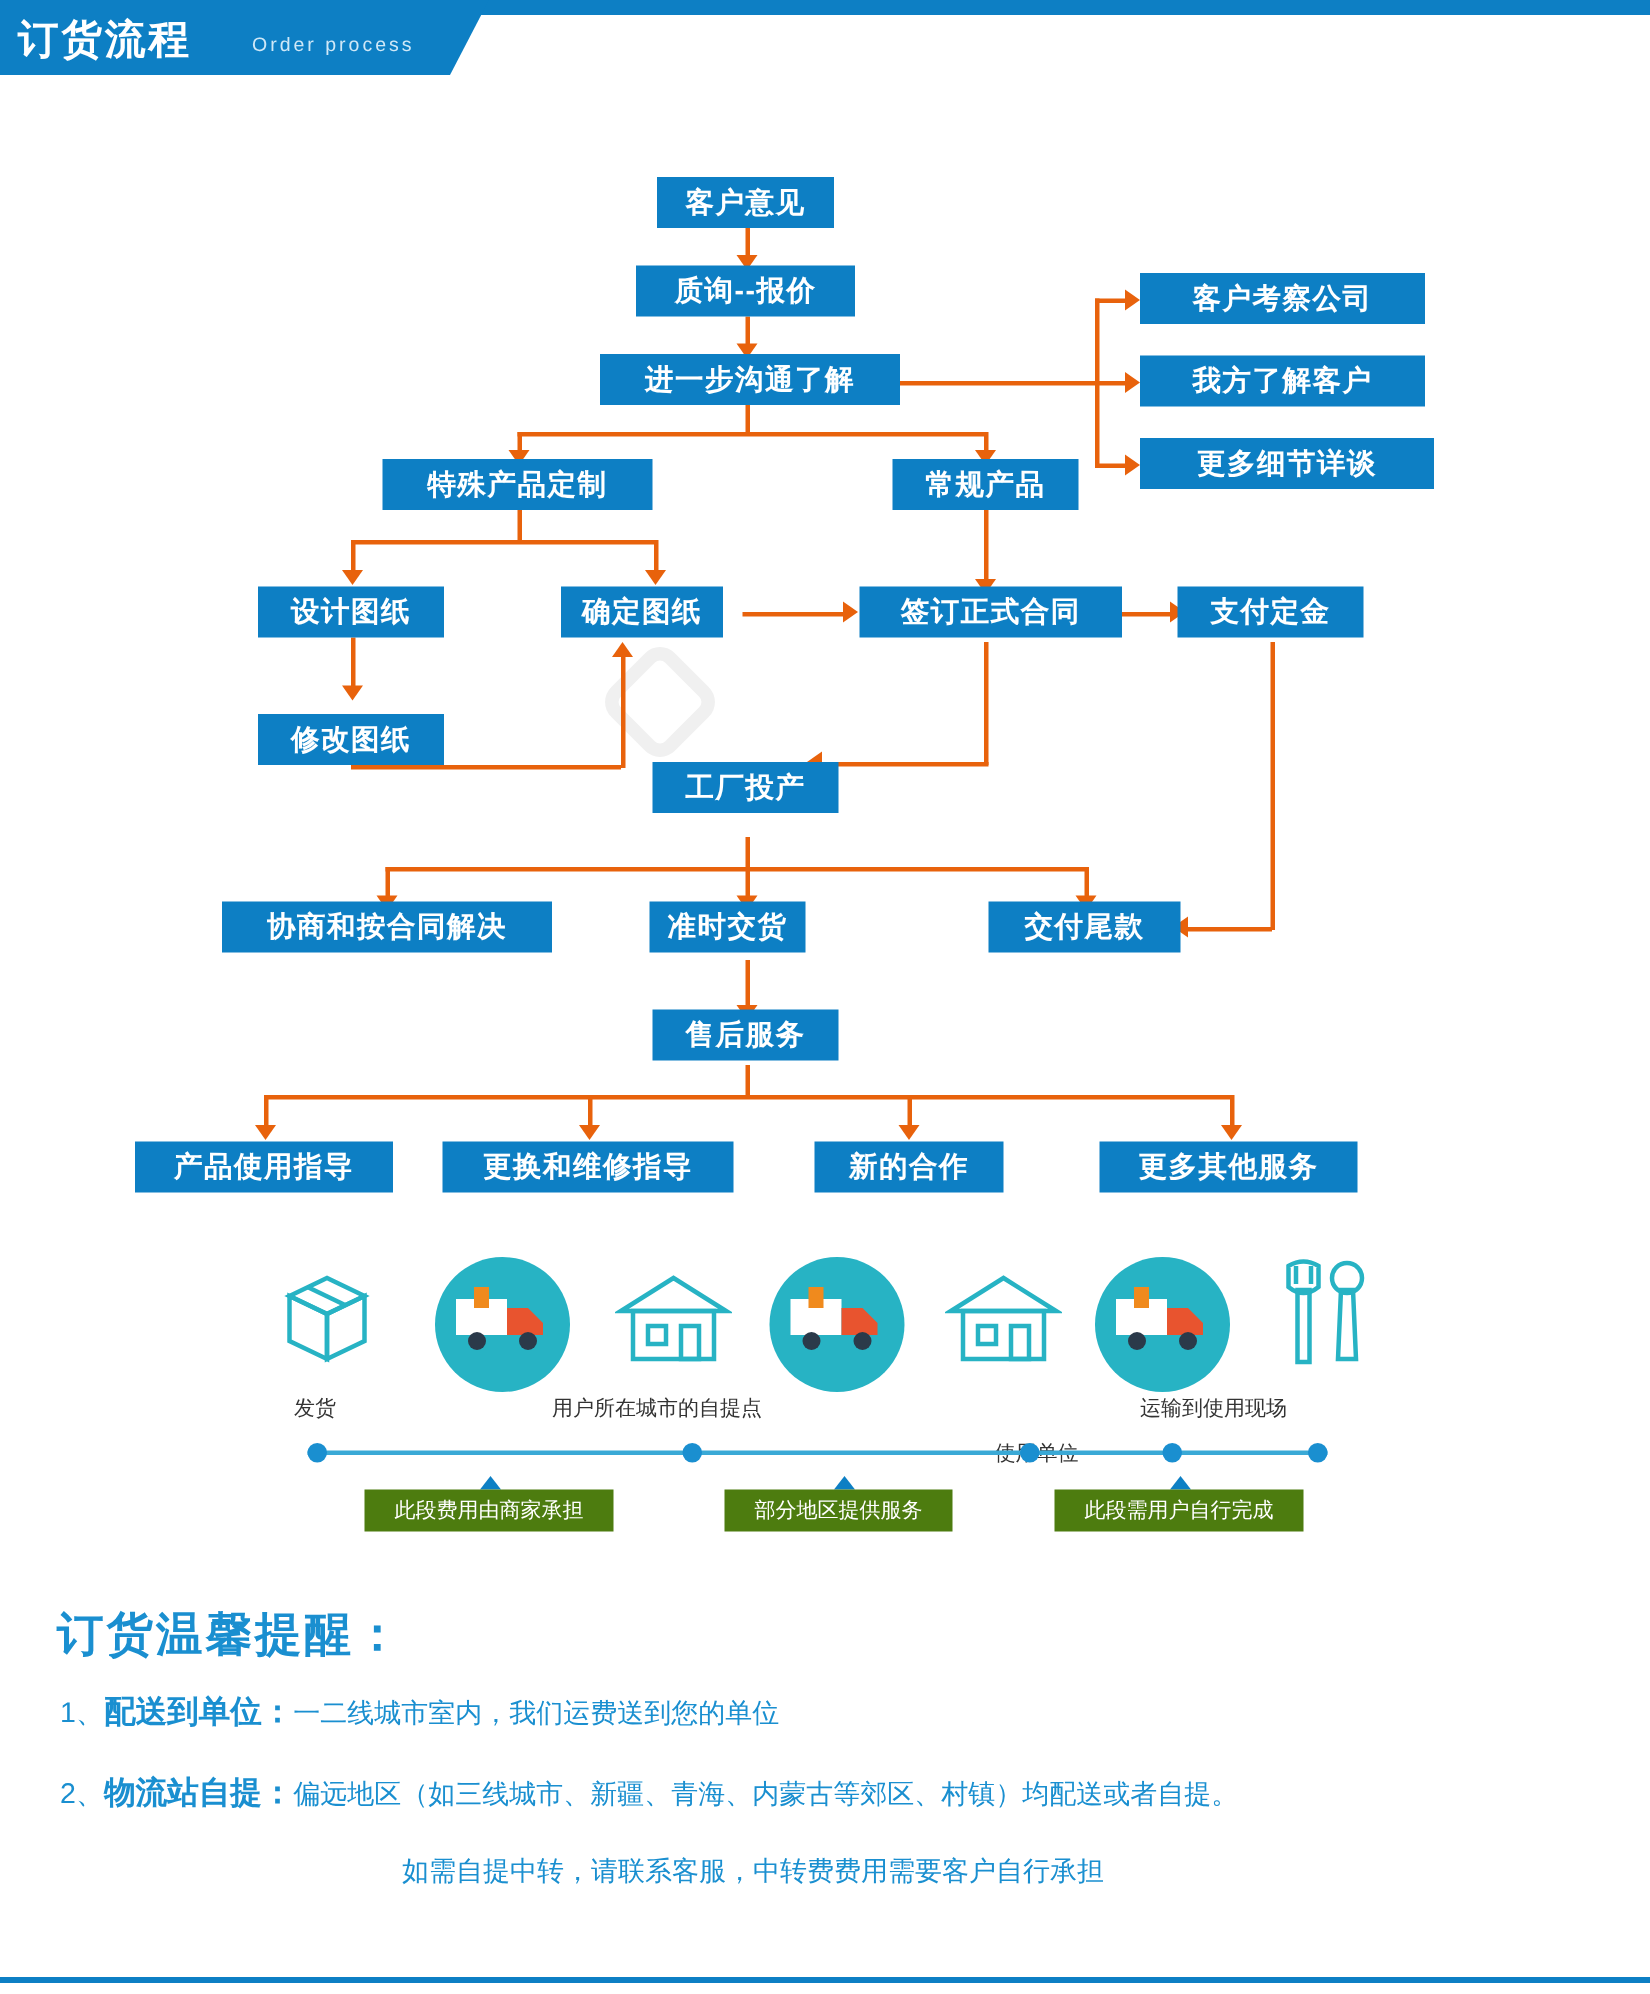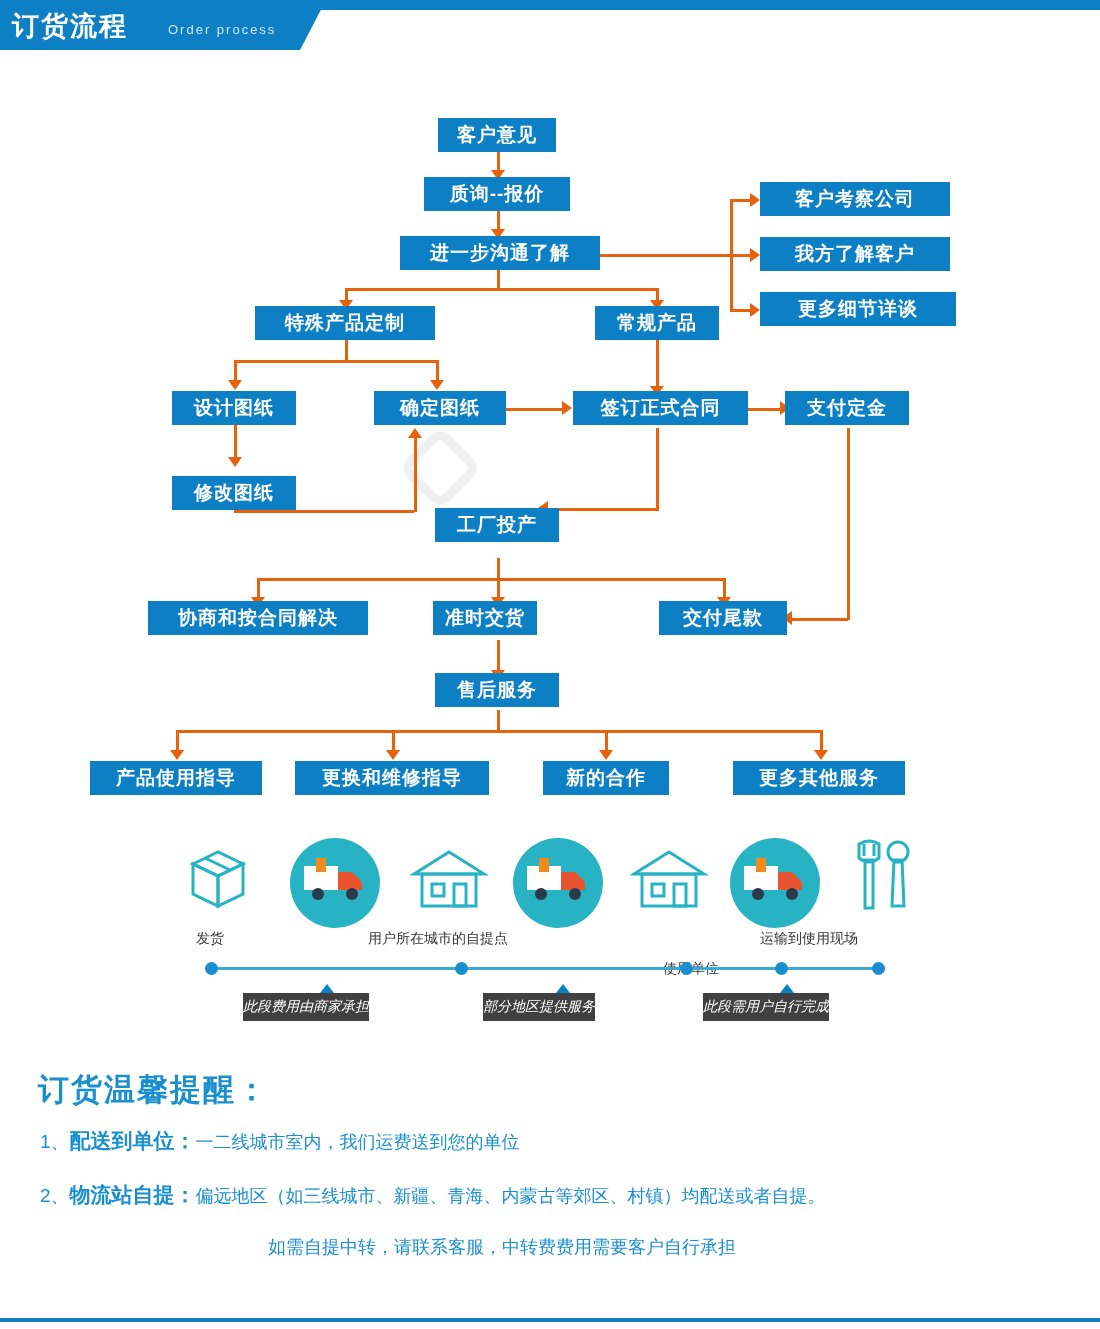--- a/index.html
+++ b/index.html
@@ -52,23 +52,22 @@
   .arw-r{border-top:7px solid transparent;border-bottom:7px solid transparent;border-left:10px solid #e8620c;}
   .arw-l{border-top:7px solid transparent;border-bottom:7px solid transparent;border-right:10px solid #e8620c;}
   .arw-u{border-left:7px solid transparent;border-right:7px solid transparent;border-bottom:10px solid #e8620c;}
   
   #icons{position:absolute;left:0;top:820px;width:1100px;height:230px;}
   .icon-label{position:absolute;font-size:14px;color:#333;white-space:nowrap;}
   .circle-ic{position:absolute;width:90px;height:90px;border-radius:50%;background:#27b3c4;}
   .tl-line{position:absolute;left:205px;top:967px;width:680px;height:3px;background:#3aa9d6;}
   .tl-dot{position:absolute;width:13px;height:13px;border-radius:50%;background:#1a8fd0;top:962px;}
   .tag{
-    position:absolute;background:#404040;color:#fff;font-size:14px;padding:5px 0;
+    position:absolute;background:#4d7c0f;color:#fff;font-size:14px;padding:5px 20px;
     white-space:nowrap;
-    font-style:italic;
   }
   .tag-arrow{position:absolute;width:0;height:0;border-left:7px solid transparent;border-right:7px solid transparent;border-bottom:9px solid #0d7fc4;}
   
   #notes{position:absolute;left:0;top:1055px;width:1100px;}
   #notes-title{position:absolute;left:38px;top:14px;font-size:31px;font-weight:bold;color:#1a8fd0;letter-spacing:2px;}
   .note-row{position:absolute;font-size:19px;color:#1a8fd0;white-space:nowrap;}
   .note-num{font-weight:normal;}
   .note-key{font-weight:bold;font-size:21px;}
   .note-val{color:#1a8fd0;font-size:18px;text-align:right;}
   #footer-line{position:absolute;left:0;top:1318px;width:1100px;height:4px;background:#0d7fc4;}
@@ -169,21 +168,21 @@
 
 <div class="box" style="left:438px;top:118px;width:118px;height:34px;">客户意见</div>
 <div class="box" style="left:424px;top:177px;width:146px;height:34px;">质询--报价</div>
 <div class="box" style="left:400px;top:236px;width:200px;height:34px;">进一步沟通了解</div>
 <div class="box" style="left:760px;top:182px;width:190px;height:34px;">客户考察公司</div>
 <div class="box" style="left:760px;top:237px;width:190px;height:34px;">我方了解客户</div>
 <div class="box" style="left:760px;top:292px;width:196px;height:34px;">更多细节详谈</div>
 <div class="box" style="left:255px;top:306px;width:180px;height:34px;text-align:center;">特殊产品定制</div>
 <div class="box" style="left:595px;top:306px;width:124px;height:34px;">常规产品</div>
 <div class="box" style="left:172px;top:391px;width:124px;height:34px;">设计图纸</div>
-<div class="box" style="left:374px;top:391px;width:132px;height:34px;">确定图纸</div>
+<div class="box" style="left:374px;top:391px;width:108px;height:34px;">确定图纸</div>
 <div class="box" style="left:573px;top:391px;width:175px;height:34px;">签订正式合同</div>
 <div class="box" style="left:785px;top:391px;width:124px;height:34px;">支付定金</div>
 <div class="box" style="left:172px;top:476px;width:124px;height:34px;">修改图纸</div>
 <div class="box" style="left:435px;top:508px;width:124px;height:34px;">工厂投产</div>
 <div class="box" style="left:148px;top:601px;width:220px;height:34px;">协商和按合同解决</div>
 <div class="box" style="left:433px;top:601px;width:104px;height:34px;">准时交货</div>
 <div class="box" style="left:659px;top:601px;width:128px;height:34px;">交付尾款</div>
 <div class="box" style="left:435px;top:673px;width:124px;height:34px;">售后服务</div>
 <div class="box" style="left:90px;top:761px;width:172px;height:34px;">产品使用指导</div>
 <div class="box" style="left:295px;top:761px;width:194px;height:34px;">更换和维修指导</div>

